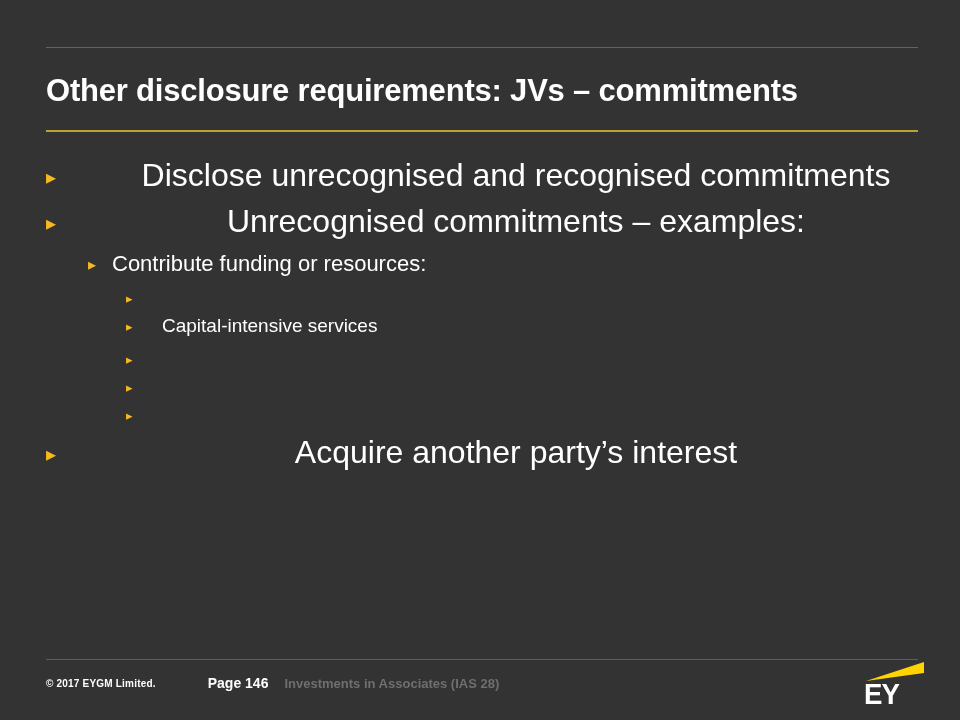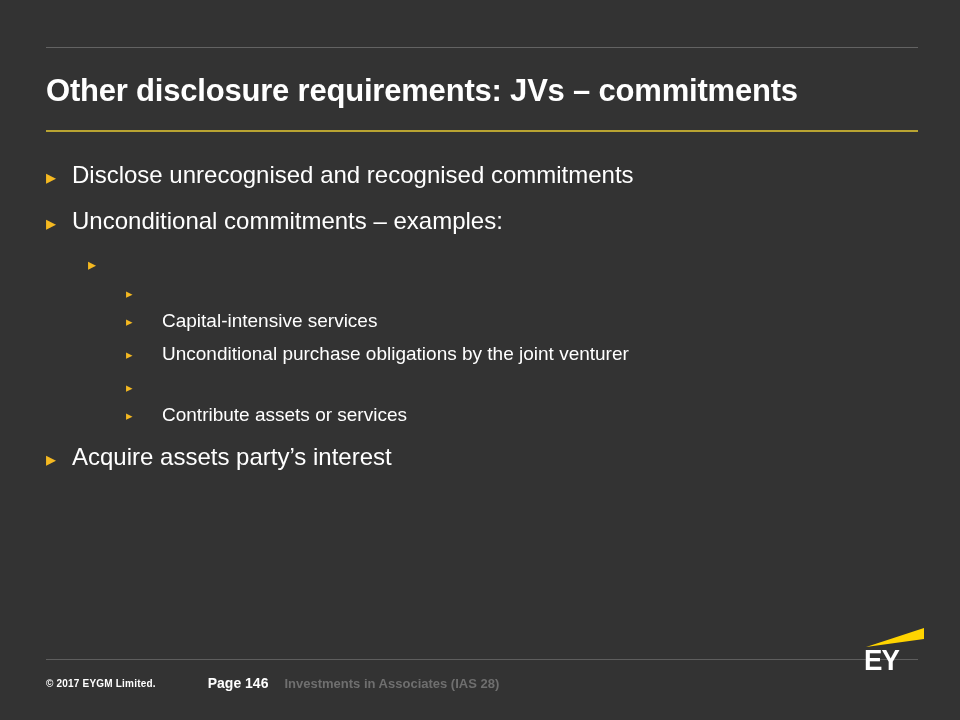--- a/index.html
+++ b/index.html
@@ -74,22 +74,23 @@
   .lvl1 {
     padding-left: 46px;
     margin-bottom: 12px;
   }
   .lvl1 .marker {
     font-size: 20px;
     width: 26px;
     padding-top: 9px;
   }
   .lvl1 .btext {
-    font-size: 24px;
+    font-size: 32px;
     line-height: 34px;
+    text-align: center;
   }
 
   
   .lvl2 {
     padding-left: 88px;
     margin-bottom: 8px;
   }
   .lvl2 .marker {
     font-size: 16px;
     width: 24px;
@@ -157,21 +158,21 @@
     font-size: 13px;
     font-weight: bold;
     margin-left: 16px;
     white-space: nowrap;
   }
 
   
   .ey-logo {
     position: absolute;
     left: 862px;
-    top: 626px;
+    top: 660px;
     width: 66px;
     height: 52px;
   }
   .ey-beam {
     position: absolute;
     left: 0;
     top: 0;
     width: 66px;
     height: 22px;
   }
@@ -202,53 +203,52 @@
 
   <div class="body">
 
     <div class="bullet lvl1">
       <span class="marker">▸</span>
       <span class="btext">Disclose unrecognised and recognised commitments</span>
     </div>
 
     <div class="bullet lvl1">
       <span class="marker">▸</span>
-      <span class="btext">Unconditional commitments – examples:</span>
+      <span class="btext">Unrecognised commitments – examples:</span>
     </div>
 
     <div class="bullet lvl2">
       <span class="marker">▸</span>
+      <span class="btext">Contribute funding or resources:</span>
     </div>
 
     <div class="bullet lvl3">
       <span class="marker">▸</span>
     </div>
 
     <div class="bullet lvl3">
       <span class="marker">▸</span>
       <span class="btext">Capital-intensive services</span>
     </div>
 
     <div class="bullet lvl3">
       <span class="marker">▸</span>
-      <span class="btext">Unconditional purchase obligations by the joint venturer</span>
-    </div>
-
-    <div class="bullet lvl3">
-      <span class="marker">▸</span>
-    </div>
-
-    <div class="bullet lvl3">
-      <span class="marker">▸</span>
-      <span class="btext">Contribute assets or services</span>
+    </div>
+
+    <div class="bullet lvl3">
+      <span class="marker">▸</span>
+    </div>
+
+    <div class="bullet lvl3">
+      <span class="marker">▸</span>
     </div>
 
     <div class="bullet lvl1 gap-before">
       <span class="marker">▸</span>
-      <span class="btext">Acquire assets party’s interest</span>
+      <span class="btext">Acquire another party’s interest</span>
     </div>
 
   </div>
 
   <div class="footer-rule"></div>
 
   <div class="footer">
     <span class="copyright">© 2017 EYGM Limited.</span>
     <span class="page-num">Page 146</span>
     <span class="deck-topic">Investments in Associates (IAS 28)</span>

